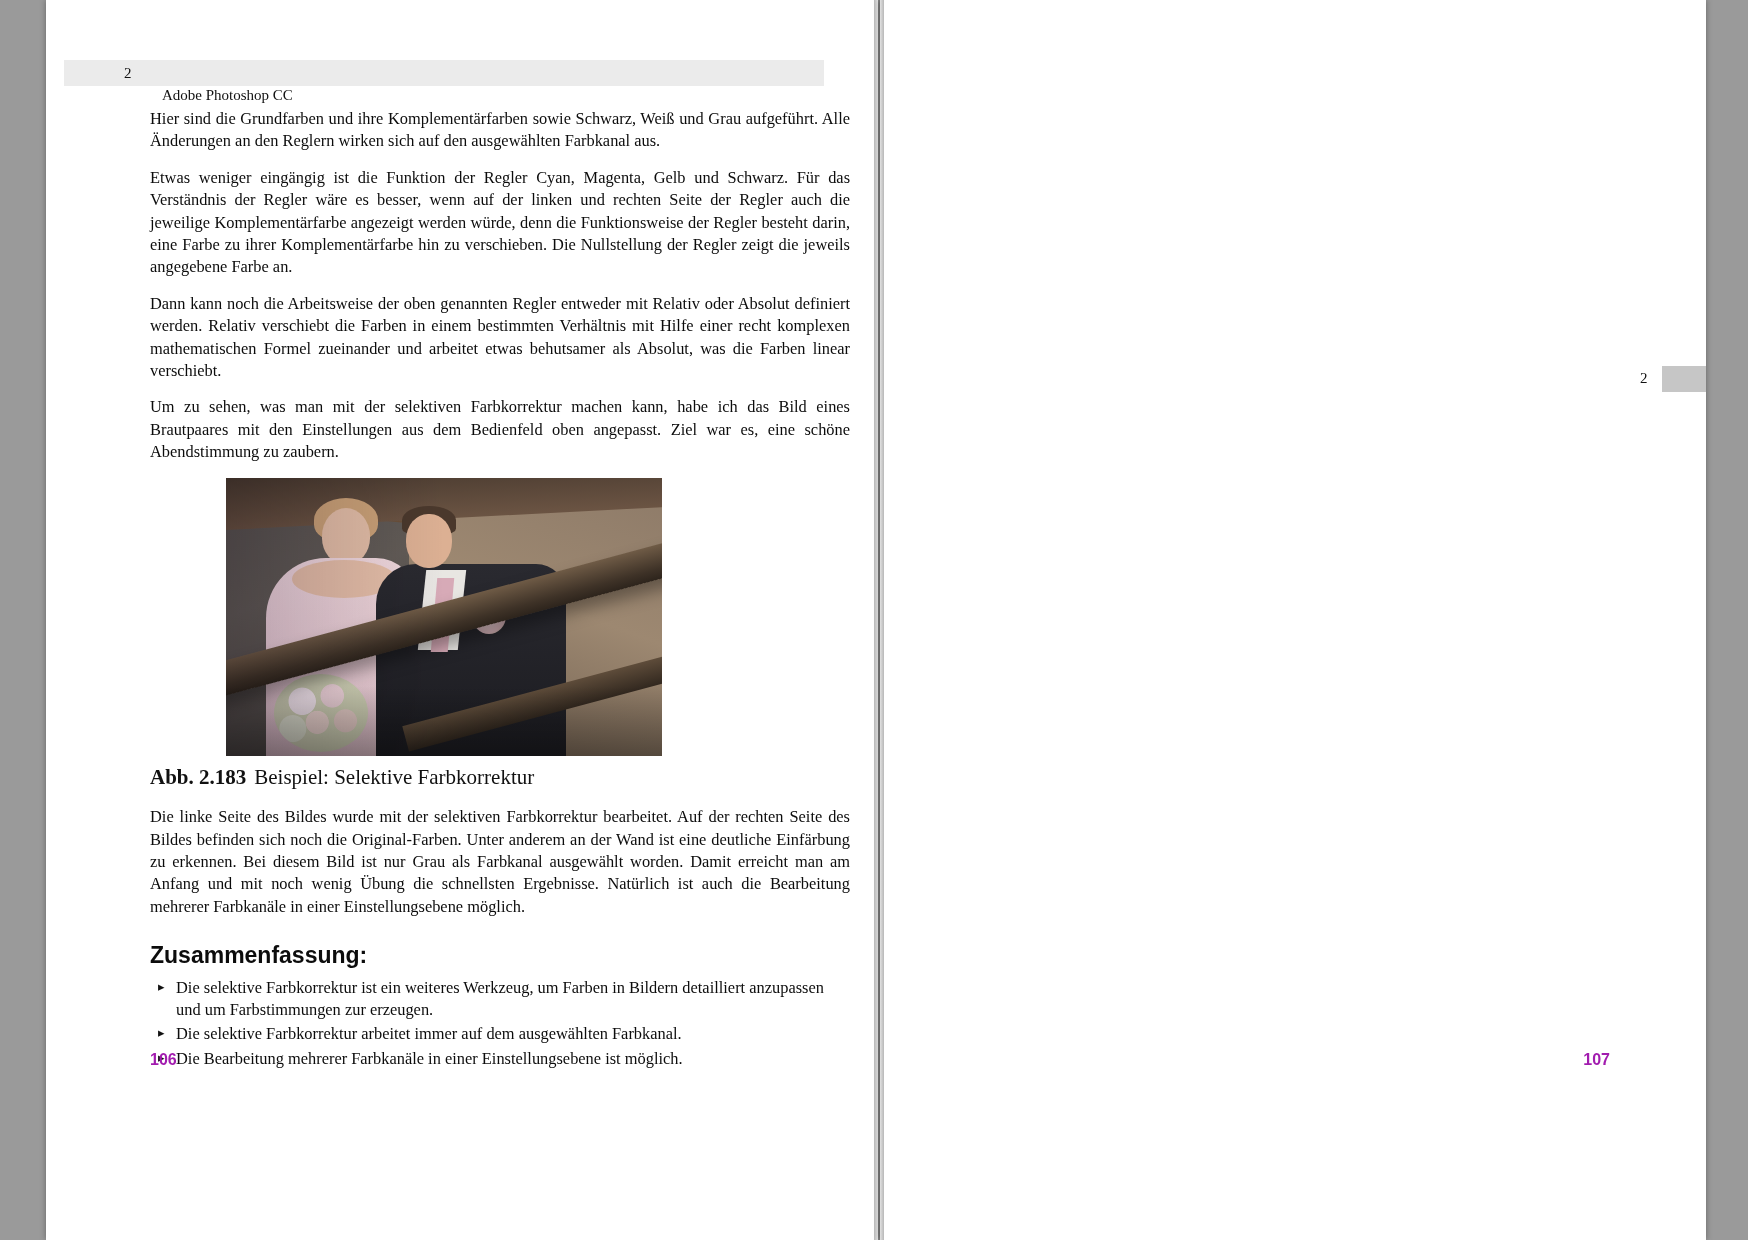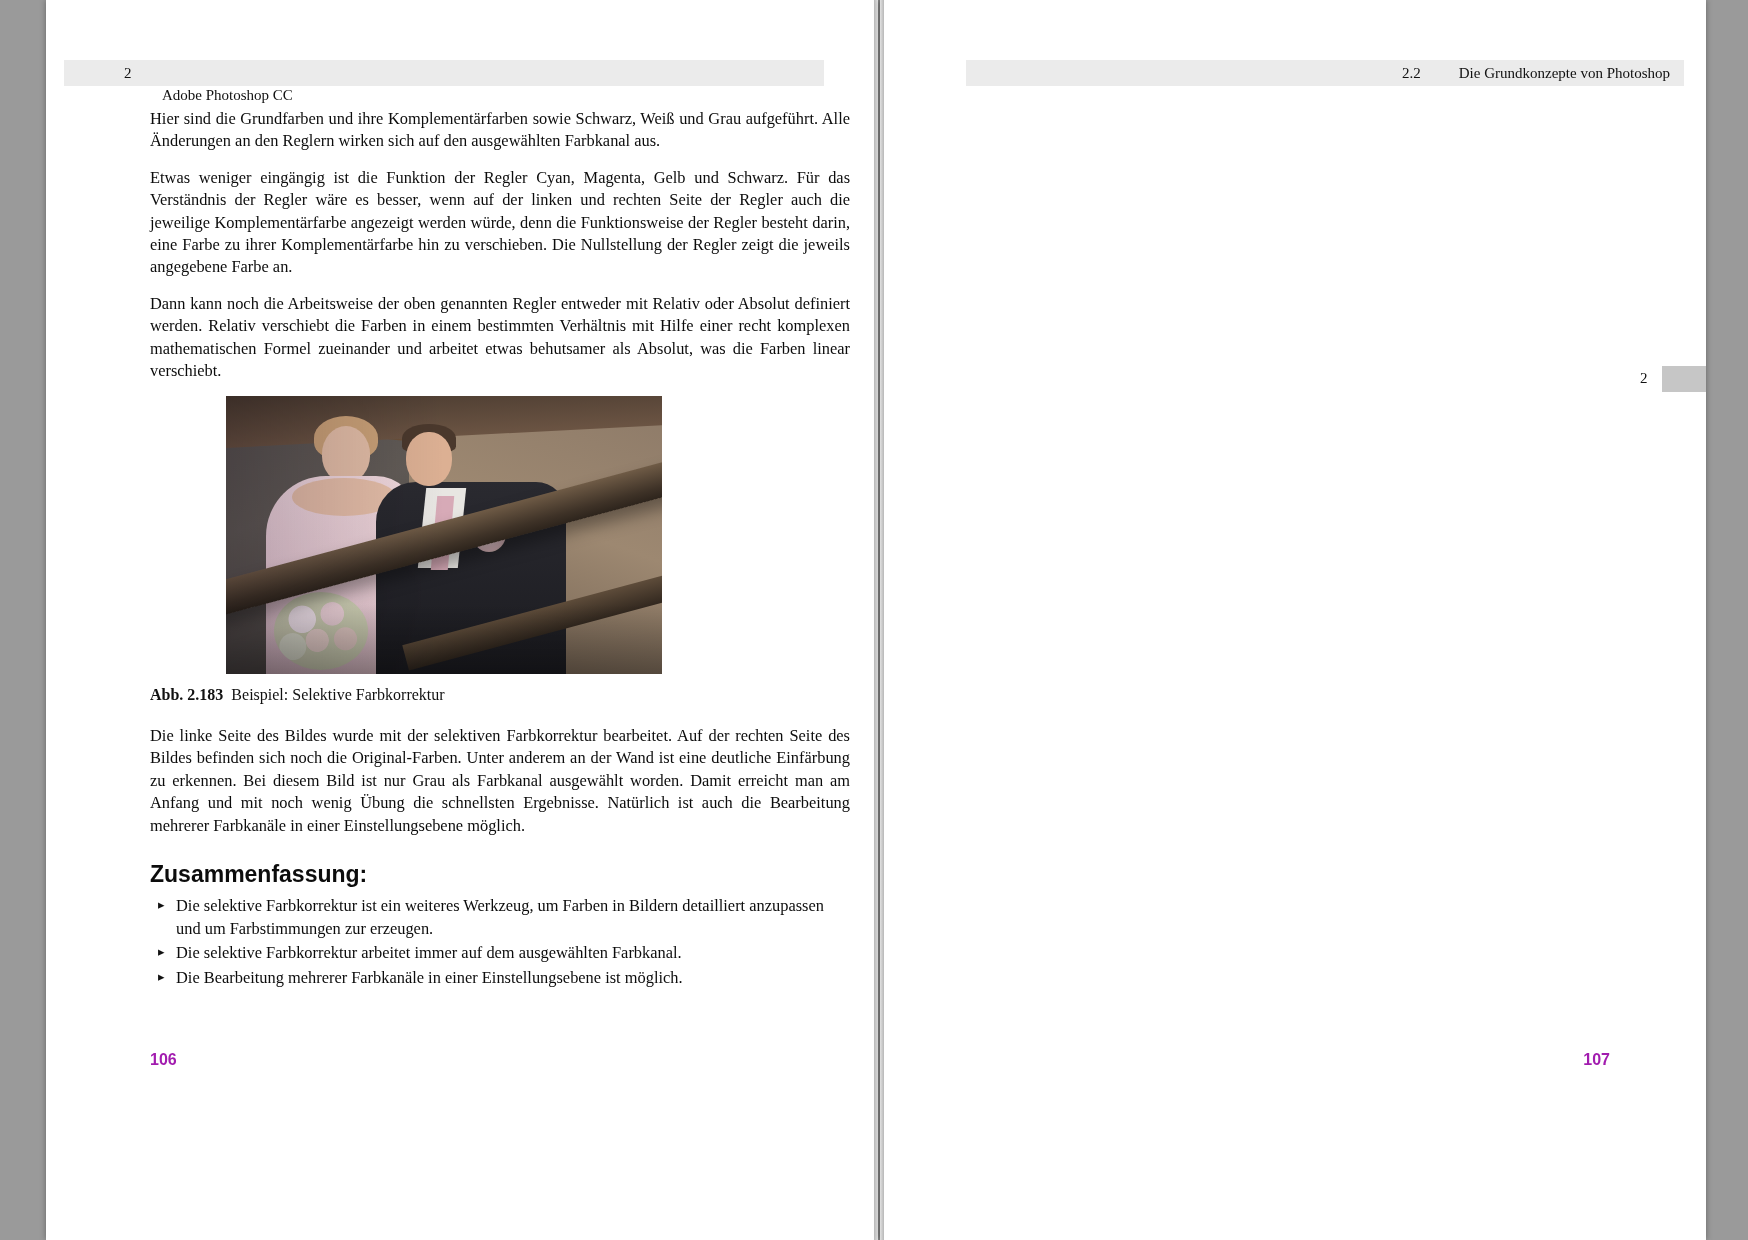--- a/index.html
+++ b/index.html
@@ -107,21 +107,21 @@
     color: #0c0c0c;
     text-align: justify;
     hyphens: auto;
   }
   .content-left { left: 104px; top: 108px; width: 700px; }
 
   p { margin: 0 0 14px 0; }
   b, .b { font-weight: normal; }
 
   .caption {
-    font-size: 16px;
+    font-size: 21px;
     margin: 10px 0 18px 0;
     color: #111;
   }
   .caption .lbl { font-weight: bold; margin-right: 8px; }
 
   h3.sum {
     font-family: "Liberation Sans", sans-serif;
     font-size: 23px;
     font-weight: bold;
     margin: 26px 0 10px 0;
@@ -290,20 +290,21 @@
     </div>
 
     <div class="content content-left">
 
       <p><span>Hier sind die Grundfarben und ihre Komplementärfarben sowie </span><b>Schwarz</b><span>, </span><b>Weiß</b><span> und </span><b>Grau</b><span> aufgeführt. Alle Änderungen an den Reglern wirken sich auf den ausgewählten Farbkanal aus.</span></p>
 
       <p><span>Etwas weniger eingängig ist die Funktion der Regler </span><b>Cyan</b>, <b>Magenta</b>, <b>Gelb</b> und <b>Schwarz</b><span>. Für das Verständnis der Regler wäre es besser, wenn auf der linken und rechten Seite der Regler auch die jeweilige Komplementärfarbe angezeigt werden würde, denn die Funktionsweise der Regler besteht darin, eine Farbe zu ihrer Komplementärfarbe hin zu verschieben. Die Nullstellung der Regler zeigt die jeweils angegebene Farbe an.</span></p>
 
       <p><span>Dann kann noch die Arbeitsweise der oben genannten Regler entweder mit </span><b>Relativ</b><span> oder </span><b>Absolut</b><span> definiert werden. </span><b>Relativ</b><span> verschiebt die Farben in einem bestimmten Verhältnis mit Hilfe einer recht komplexen mathematischen Formel zueinander und arbeitet etwas behutsamer als </span><b>Absolut</b><span>, was die Farben linear verschiebt.</span></p>
 
+      <p>Um zu sehen, was man mit der selektiven Farbkorrektur machen kann, habe ich das Bild eines Brautpaares mit den Einstellungen aus dem Bedienfeld oben angepasst. Ziel war es, eine schöne Abendstimmung zu zaubern.</p>
 
       <div class="photo">
         <div class="ph-wallL"></div>
         <div class="ph-wallR"></div>
         <div class="ph-roof"></div>
         <div class="ph-beamTop"></div>
         <div class="ph-bride-hair"></div>
         <div class="ph-bride-head"></div>
         <div class="ph-bride-body"></div>
         <div class="ph-bride-shoulder"></div>
@@ -332,24 +333,20 @@
         <li>Die selektive Farbkorrektur arbeitet immer auf dem ausgewählten Farbkanal.</li>
         <li>Die Bearbeitung mehrerer Farbkanäle in einer Einstellungsebene ist möglich.</li>
       </ul>
     </div>
 
     <div class="folio folio-left">106</div>
   </div>
 
   <div class="page page-right">
 
-    <div class="runhead runhead-right">
-      <span class="sec-num">2.2</span>
-      <span>Die Grundkonzepte von Photoshop</span>
-    </div>
 
     <div class="thumb-tab">
       <span>2</span>
     </div>
 
     <div class="folio folio-right">107</div>
   </div>
 
   <div class="gutter-shadow"></div>
 </div>

